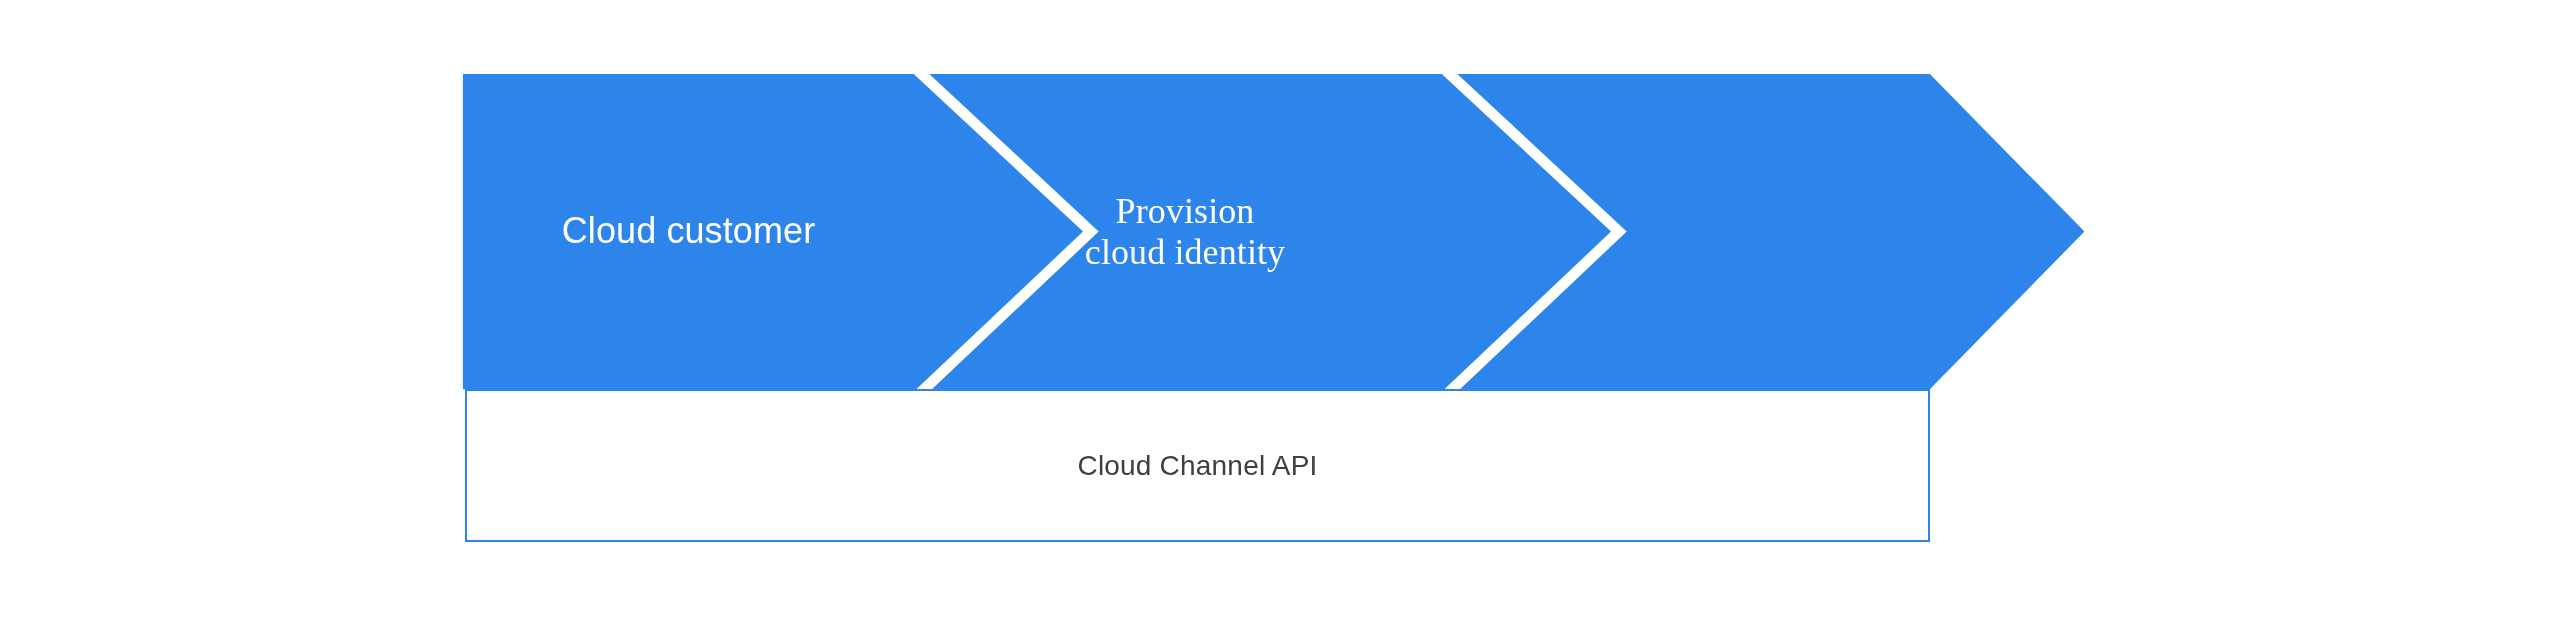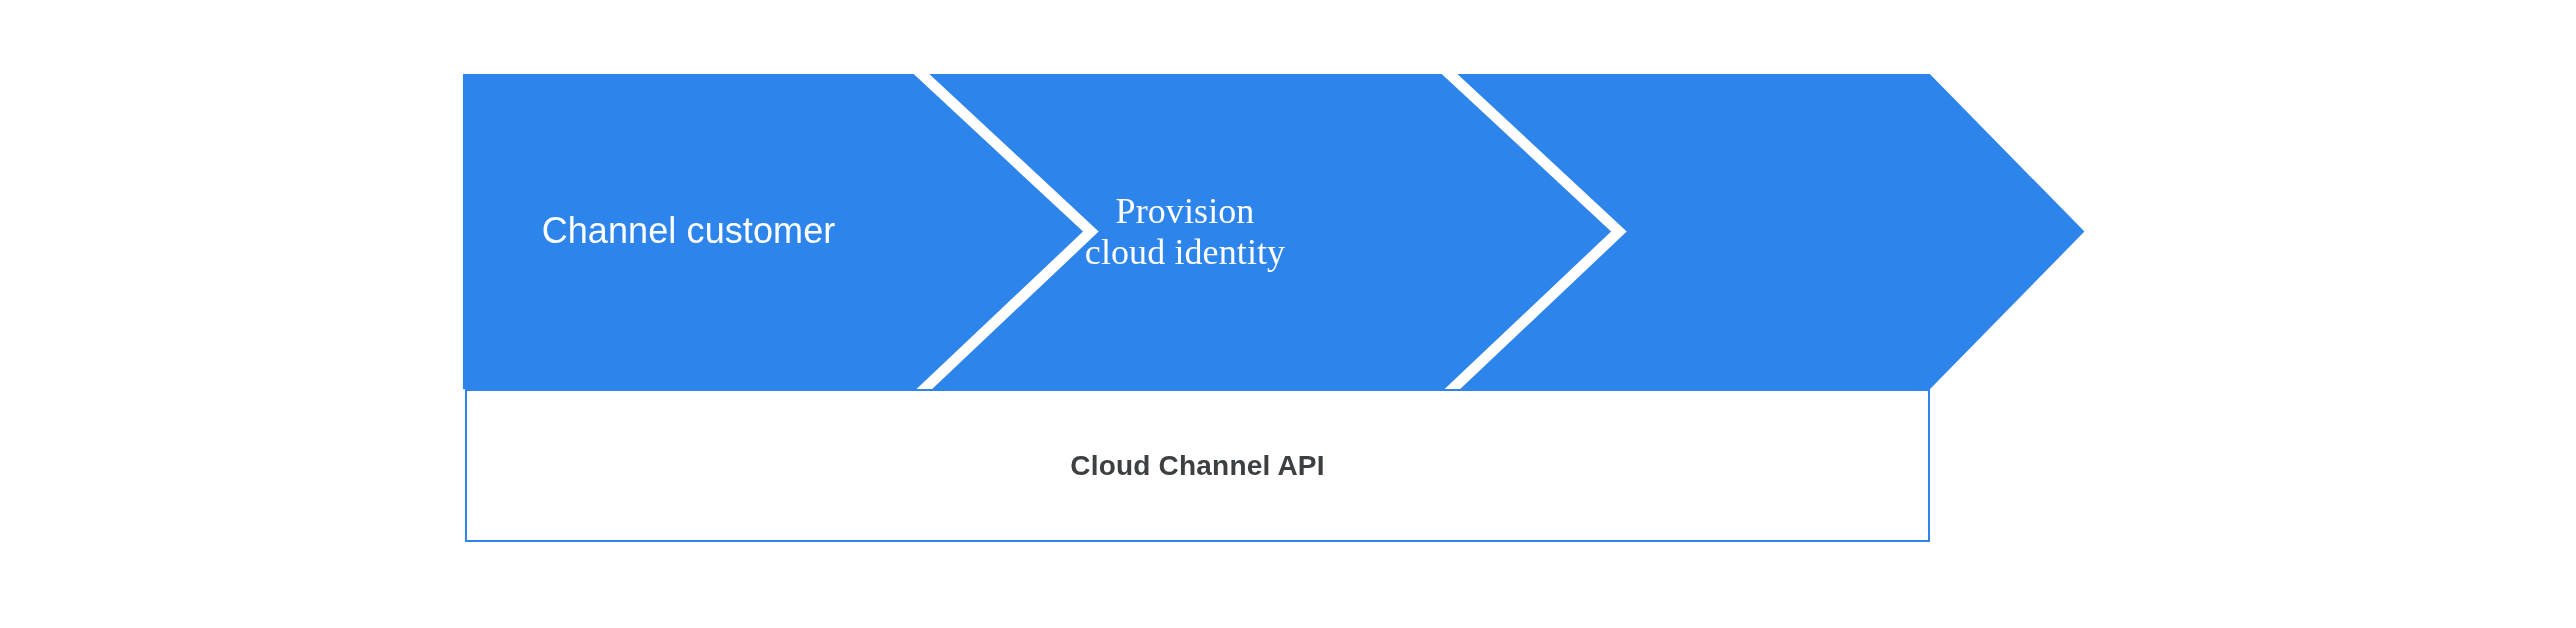--- a/index.html
+++ b/index.html
@@ -64,42 +64,42 @@
     box-sizing: border-box;
     border: 2.6px solid #2D85EB;
     background: #ffffff;
     display: flex;
     align-items: center;
     justify-content: center;
   }
   #api-box-label {
     color: #3C4043;
     font-size: 28px;
-    font-weight: bold;
+    font-weight: normal;
     letter-spacing: 0.2px;
   }
 </style>
 </head>
 <body>
 
 <div id="canvas">
 
   <div id="flow-band">
     <svg viewBox="0 0 2966 724" xmlns="http://www.w3.org/2000/svg" aria-hidden="true">
 
       <path fill="#2D85EB" d="M 533,85 L 1052,85 L 1247,266.5 L 1055,448 L 533,448 Z"></path>
 
       <path fill="#2D85EB" d="M 1070,85 L 1660,85 L 1855,266.5 L 1663,448 L 1073,448 L 1265,266.5 Z"></path>
 
       <path fill="#2D85EB" d="M 1678,85 L 2222,85 L 2400,266.5 L 2222,448 L 1681,448 L 1873,266.5 Z"></path>
     </svg>
   </div>
 
   <div class="step-label" id="step-label-0">
-    <span>Channel customer</span>
+    <span>Cloud customer</span>
   </div>
 
   <div class="step-label" id="step-label-1">
     <span>Provision
 cloud identity</span>
   </div>
 
 
   <div id="api-box">
     <span id="api-box-label">Cloud Channel API</span>

